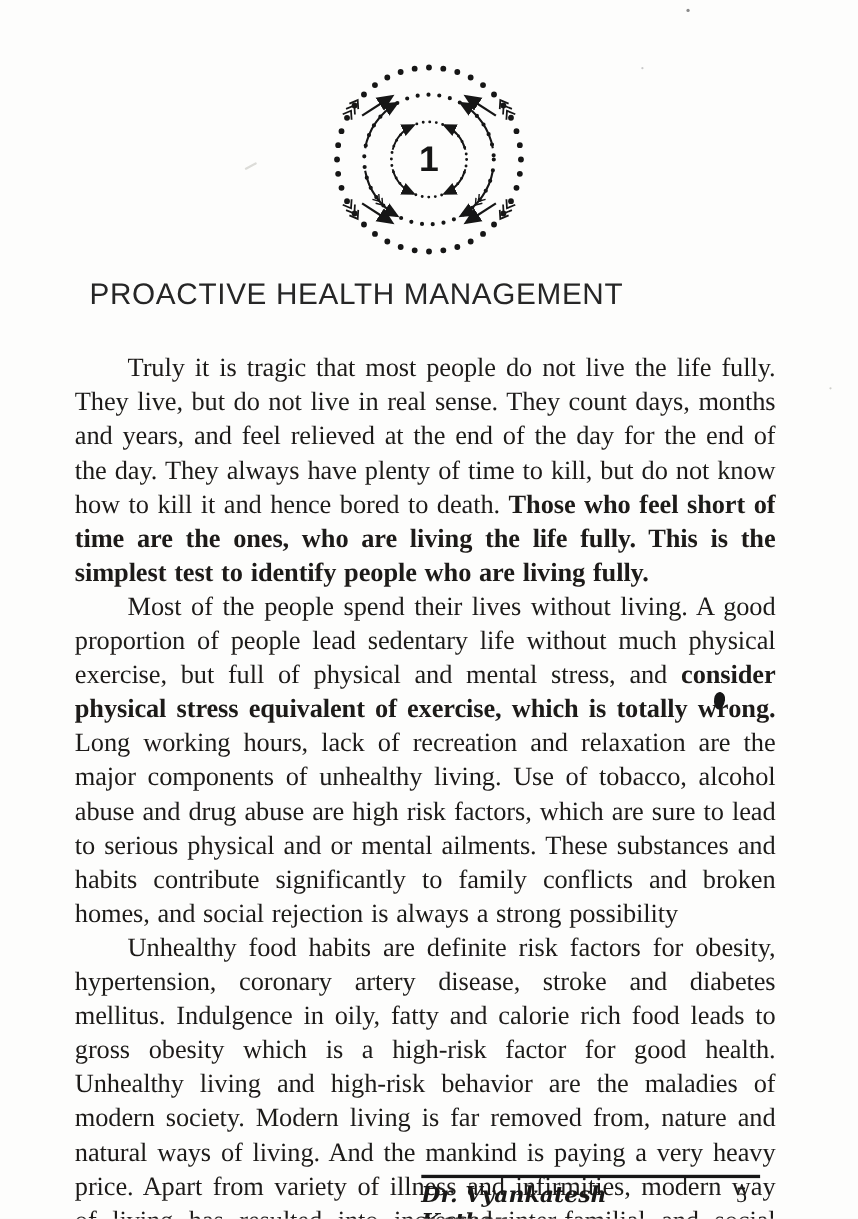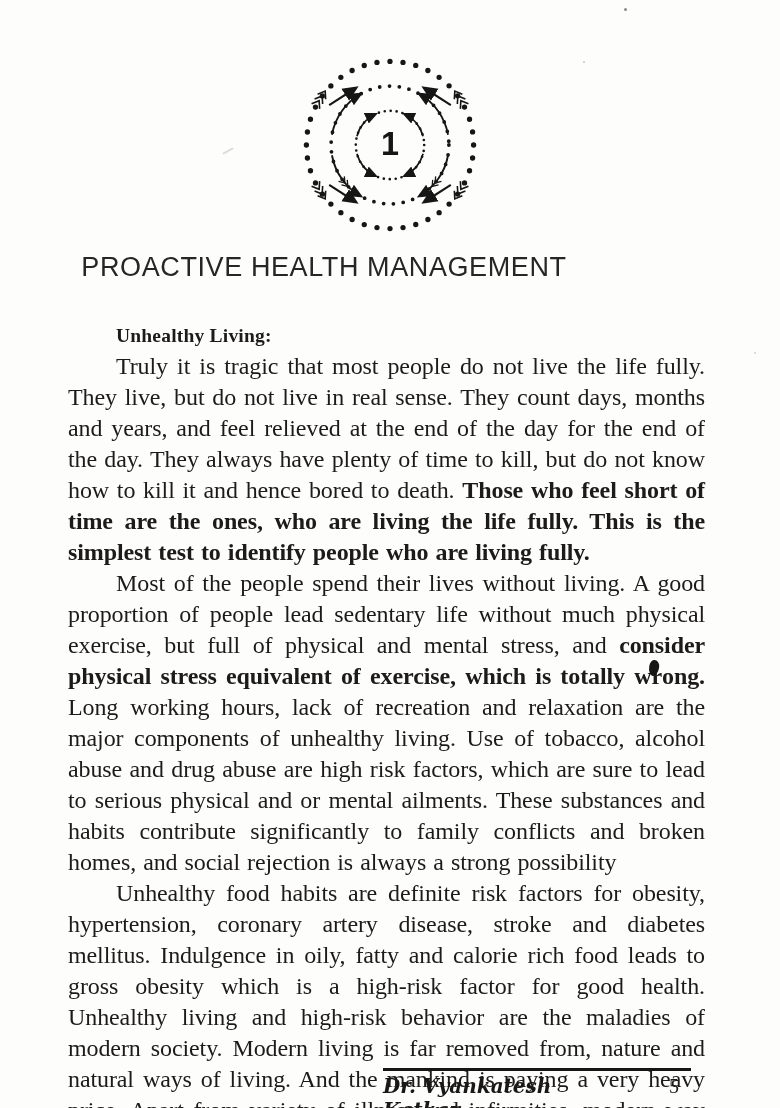--- a/index.html
+++ b/index.html
@@ -153,21 +153,20 @@
             </g>
         </g>
       </g>
       <text x="100" y="111" text-anchor="middle" font-family="Liberation Sans, sans-serif" font-size="34" font-weight="600" fill="#161616">1</text>
     </svg>
   </div>
 
   <div class="chapter-title">PROACTIVE HEALTH MANAGEMENT</div>
 
   <div class="body-block">
-    <p class="section-heading">Unhealthy Living:</p>
     <div>
         <p class="para"><span>Truly it is tragic that most people do not live the life fully. They live, but do not live in real sense. They count days, months and years, and feel relieved at the end of the day for the end of the day. They always have plenty of time to kill, but do not know how to kill it and hence bored to death. </span><span class="b">Those who feel short of time are the ones, who are living the life fully. This is the simplest test to identify people who are living fully.</span></p>
         <p class="para"><span>Most of the people spend their lives without living. A good proportion of people lead sedentary life without much physical exercise, but full of physical and mental stress, and </span><span class="b">consider physical stress equivalent of exercise, which is totally w</span><span class="b blot">r</span><span class="b">ong.</span><span> Long working hours, lack of recreation and relaxation are the major components of unhealthy living. Use of tobacco, alcohol abuse and drug abuse are high risk factors, which are sure to lead to serious physical and or mental ailments. These substances and habits contribute significantly to family conflicts and broken homes, and social rejection is always a strong possibility</span></p>
         <p class="para"><span>Unhealthy food habits are definite risk factors for obesity, hypertension, coronary artery disease, stroke and diabetes mellitus. Indulgence in oily, fatty and calorie rich food leads to gross obesity which is a high-risk factor for good health. Unhealthy living and high-risk behavior are the maladies of modern society. Modern living is far removed from, nature and natural ways of living. And the mankind is paying a very heavy price. Apart from variety of illness and infirmities, modern way of living has resulted into increased inter-familial and social conflicts and many broken homes and fragmented societies. In</span></p>
       </div>
   </div>
 
   <div class="footer">
     <div class="footer-rule"></div>
     <div class="footer-row">

